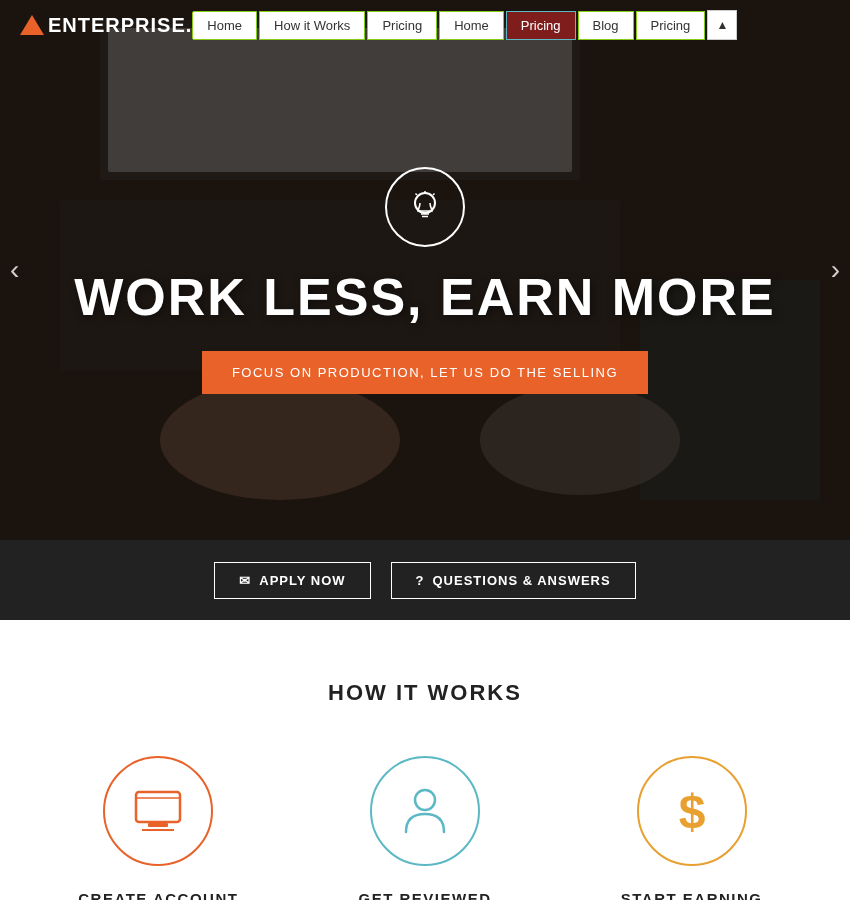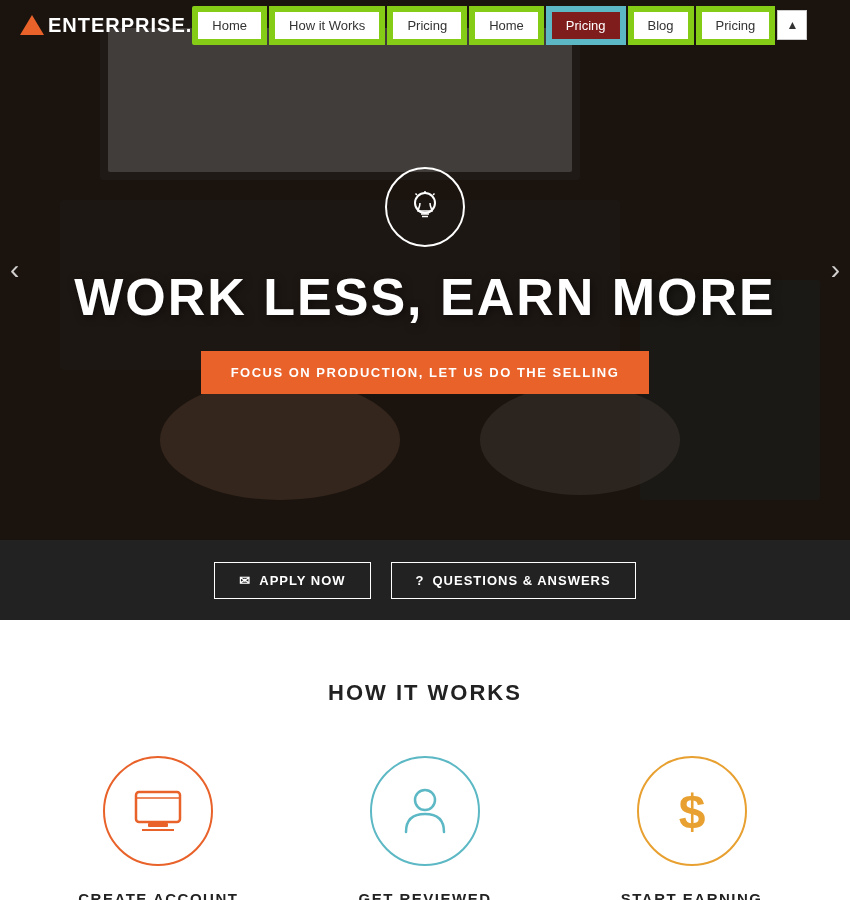--- a/index.html
+++ b/index.html
@@ -35,21 +35,21 @@
       display: flex;
       align-items: center;
       gap: 2px;
     }
     nav a {
       color: #333;
       text-decoration: none;
       padding: 6px 14px;
       font-size: 13px;
       font-weight: 500;
-      border: 6px solid #84cc16;
+      border: 1px solid #84cc16;
       background: white;
     }
     nav a:first-child { border-radius: 2px 0 0 2px; }
     nav a.active { background: #7f1d1d; color: white; border-color: #5cb8c4; }
     .nav-arrow {
       width: 30px; height: 30px;
       border: 1px solid #ccc;
       background: white;
       display: flex; align-items: center; justify-content: center;
       cursor: pointer;
@@ -101,21 +101,21 @@
       text-shadow: 2px 2px 8px rgba(0,0,0,0.5);
       margin-bottom: 24px;
       text-transform: uppercase;
     }
     .hero-cta {
       background: #e8622a;
       color: white;
       border: none;
       padding: 14px 30px;
       font-size: 13px;
-      font-weight: bold;
+      font-weight: normal;
       letter-spacing: 1.5px;
       cursor: pointer;
       text-transform: uppercase;
     }
 
     
     .slide-arrow {
       position: absolute;
       top: 50%;
       transform: translateY(-50%);

